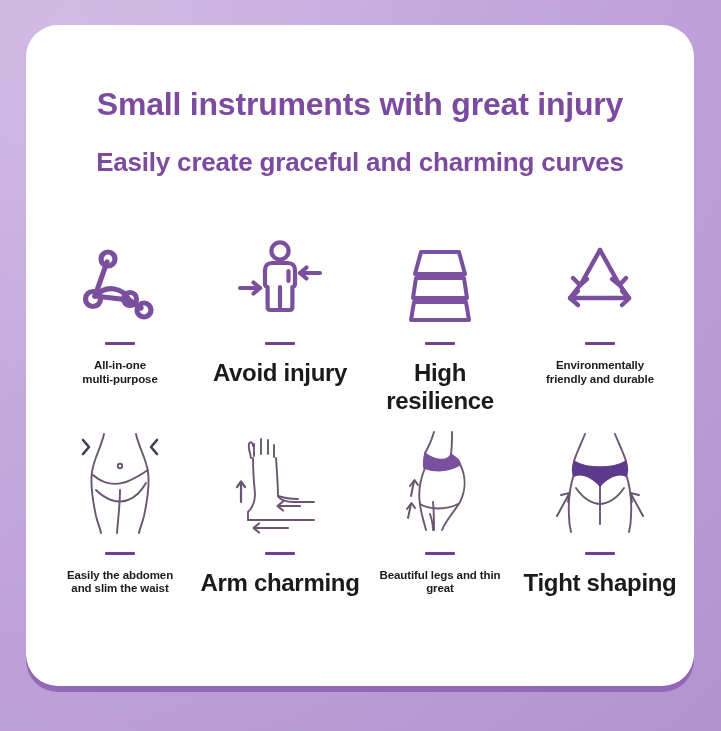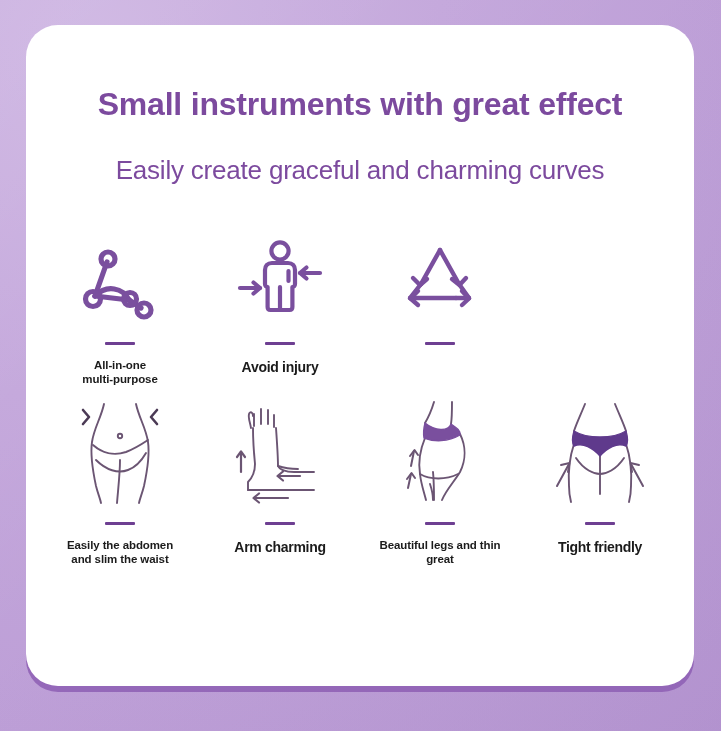--- a/index.html
+++ b/index.html
@@ -64,23 +64,23 @@
     text-align: center;
   }
   .title-main {
     font-size: 32px;
     font-weight: bold;
     color: #7c4a9e;
     letter-spacing: -0.2px;
     line-height: 1.1;
   }
   .title-sub {
-    margin-top: 34px;
+    margin-top: 26px;
     font-size: 26px;
-    font-weight: normal;
+    font-weight: bold;
     color: #7c4a9e;
     letter-spacing: -0.2px;
     line-height: 1.1;
   }
 
   
   .grid {
     position: absolute;
     left: 14px;
     top: 205px;
@@ -123,36 +123,36 @@
     text-align: center;
     color: #1b1b1b;
     font-weight: bold;
     line-height: 1.18;
   }
   .cap.small {
     font-size: 11.5px;
     letter-spacing: -0.1px;
   }
   .cap.large {
-    font-size: 14px;
+    font-size: 24px;
     letter-spacing: -0.3px;
   }
   svg { display: block; }
 </style>
 </head>
 <body>
 
 <div id="page-root">
 
   <div class="card-shadow"></div>
 
   <div class="card">
 
     <div class="headings">
-      <div class="title-main">Small instruments with great effect</div>
+      <div class="title-main">Small instruments with great injury</div>
       <div class="title-sub">Easily create graceful and charming curves</div>
     </div>
 
     <div class="grid">
 
       <div class="grid-row row-1">
 
         <div class="cell">
           <div class="icon-box">
             <svg width="86" height="78" viewBox="0 0 86 78">
@@ -189,39 +189,58 @@
                 <path d="M19.5,44.5 L26,50 L19.5,55.5"></path>
               </g>
             </svg>
           </div>
           <div class="dash"></div>
           <div class="cap large">
             <div>Avoid injury</div>
           </div>
         </div>
 
+        <div class="cell">
+          <div class="icon-box">
+            <svg width="86" height="80" viewBox="0 0 86 80">
+              <g fill="none" stroke="#7a4f9e" stroke-width="4" stroke-linecap="round" stroke-linejoin="round">
+                <path d="M24,10 L62,10 L68,32 L18,32 Z"></path>
+                <path d="M19,36 L67,36 L70,56 L16,56 Z"></path>
+                <path d="M17,60 L69,60 L72,78 L14,78 Z"></path>
+              </g>
+            </svg>
+          </div>
+          <div class="dash"></div>
+          <div class="cap large">
+            <div>High resilience</div>
+          </div>
+        </div>
 
         <div class="cell">
           <div class="icon-box">
             <svg width="88" height="80" viewBox="0 0 88 80">
               <g fill="none" stroke="#7a4f9e" stroke-width="4.4" stroke-linecap="round" stroke-linejoin="round">
                 <path d="M44,8 L63,42"></path>
                 <path d="M56,37 L63.5,43 L70,36"></path>
                 <path d="M44,8 L25,42"></path>
                 <path d="M17,36 L24,43 L31,37"></path>
                 <path d="M14,56 L60,56"></path>
                 <path d="M22,49 L14.5,56.5 L22,63"></path>
                 <path d="M66,49 L73,56.5 L66,63"></path>
                 <path d="M73,56 L60,56"></path>
                 <path d="M25,42 L14,56"></path>
                 <path d="M63,42 L73,56"></path>
               </g>
             </svg>
           </div>
           <div class="dash"></div>
+          <div class="cap small">
+            <div>Environmentally</div>
+            <div>friendly and durable</div>
+          </div>
         </div>
 
       </div>
 
       <div class="grid-row row-2">
 
         <div class="cell">
           <div class="icon-box">
             <svg width="100" height="108" viewBox="0 0 100 108">
               <g fill="none" stroke="#6b5573" stroke-width="1.9" stroke-linecap="round" stroke-linejoin="round">
@@ -315,21 +334,21 @@
               <g fill="none" stroke="#6b5573" stroke-width="2" stroke-linecap="round" stroke-linejoin="round">
                 <path d="M8,88 L20,66"></path>
                 <path d="M19,74 L20.5,65 L12,67"></path>
                 <path d="M94,88 L82,66"></path>
                 <path d="M83,74 L81.5,65 L90,67"></path>
               </g>
             </svg>
           </div>
           <div class="dash"></div>
           <div class="cap large">
-            <div>Tight friendly</div>
+            <div>Tight shaping</div>
           </div>
         </div>
 
       </div>
 
     </div>
   </div>
 </div>
 
 </body></html>

